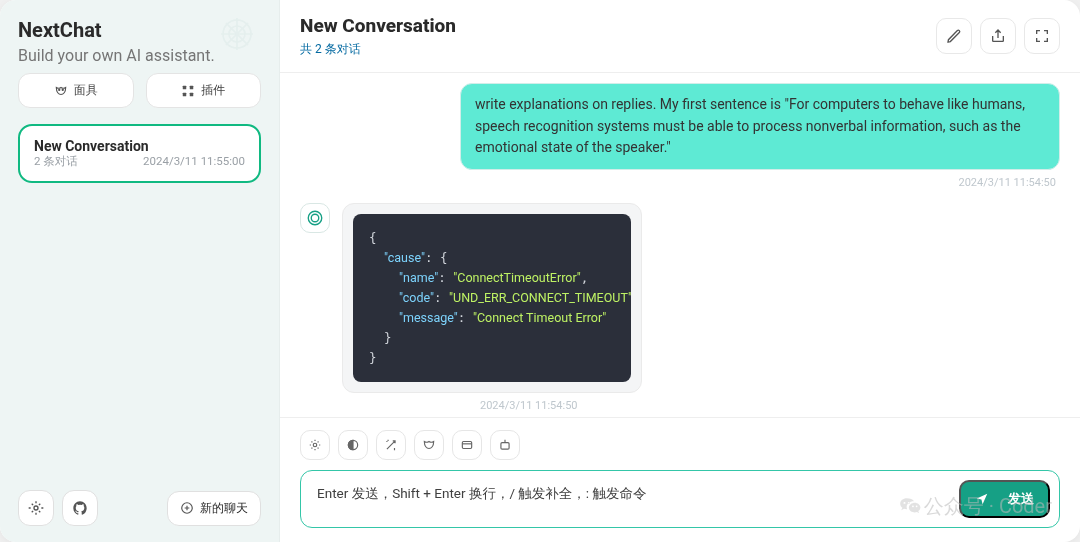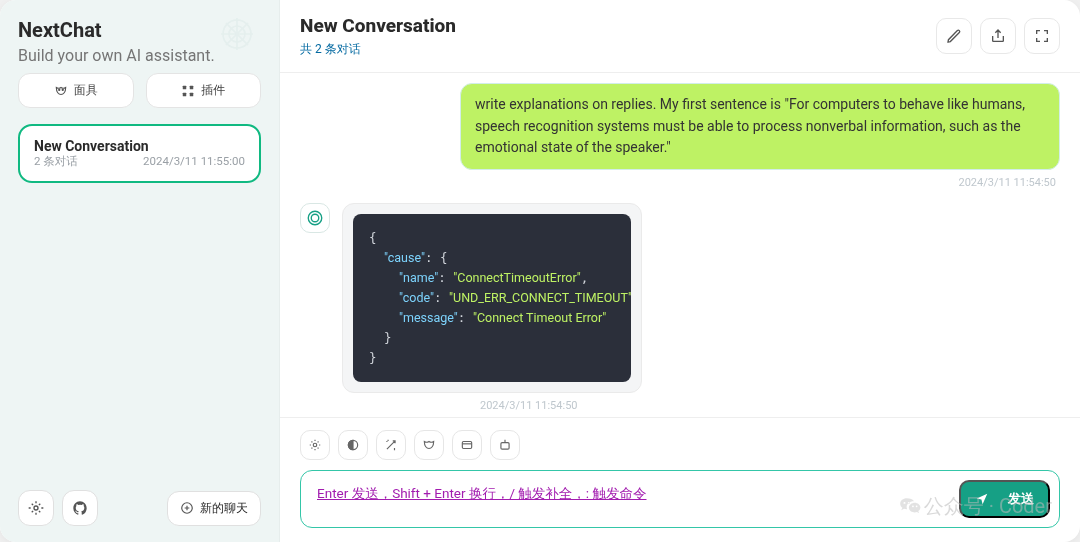--- a/index.html
+++ b/index.html
@@ -18,35 +18,35 @@
     .sidebar-bottom { position: absolute; bottom: 16px; left: 18px; right: 18px; display: flex; justify-content: space-between; align-items: center; }
     .sq-btn { width: 36px; height: 36px; border: 1px solid #e0e0e0; background: #fff; border-radius: 12px; display: flex; align-items: center; justify-content: center; cursor: pointer; }
     .new-chat { border: 1px solid #e0e0e0; background: #fff; border-radius: 12px; padding: 8px 12px; font-size: 12px; display: flex; align-items: center; gap: 6px; cursor: pointer; color: #2a2a2a; }
     .main { flex: 1; display: flex; flex-direction: column; }
     .header { padding: 14px 20px; border-bottom: 1px solid #eee; display: flex; align-items: center; justify-content: space-between; }
     .h-left .ht { font-size: 19px; font-weight: 800; color: #2a2a2a; }
     .h-left .hs { font-size: 12px; color: #0369a1; margin-top: 4px; }
     .h-actions { display: flex; gap: 8px; }
     .h-btn { width: 36px; height: 36px; border: 1px solid #e8e8e8; background: #fff; border-radius: 10px; display: flex; align-items: center; justify-content: center; cursor: pointer; }
     .chat { flex: 1; padding: 10px 20px 0 20px; overflow: auto; }
-    .user-msg { background: #bef264; border: 1px solid #d2ede9; border-radius: 12px; padding: 10px 14px; margin-left: 160px; font-size: 14px; line-height: 1.55; color: #333; }
+    .user-msg { background: #5eead4; border: 1px solid #d2ede9; border-radius: 12px; padding: 10px 14px; margin-left: 160px; font-size: 14px; line-height: 1.55; color: #333; }
     .msg-ts { text-align: right; font-size: 11px; color: #bfc7cd; margin-top: 6px; margin-right: 4px; }
     .bot-row { display: flex; align-items: flex-start; gap: 12px; margin-top: 14px; }
     .avatar { width: 30px; height: 30px; border-radius: 10px; border: 1px solid #d9e7e4; display: flex; align-items: center; justify-content: center; background: #fff; }
     .bot-body { flex: 1; }
     .code-card { background: #f4f5f6; border: 1px solid #eaeaea; border-radius: 12px; padding: 10px; display: inline-block; max-width: 300px; }
     .code-block { background: #2b2f3a; border-radius: 8px; padding: 14px 16px; font-family: ui-monospace, Menlo, Consolas, monospace; font-size: 12.5px; line-height: 1.6; white-space: pre; color: #d1d5db; overflow-x: auto; }
     .code-block .k { color: #7dd3fc; }
     .code-block .s { color: #bef264; }
     .bot-ts { text-align: left; font-size: 11px; color: #bfc7cd; margin-top: 6px; margin-left: 180px; }
     .footer { border-top: 1px solid #eee; padding: 12px 20px 14px 20px; position: relative; }
     .tool-row { display: flex; gap: 8px; margin-bottom: 10px; }
     .tool-btn { width: 30px; height: 30px; border: 1px solid #e6e6e6; background: #fff; border-radius: 10px; display: flex; align-items: center; justify-content: center; cursor: pointer; }
     .input-wrap { position: relative; }
-    .input { width: 100%; border: 1.5px solid #34c6a8; border-radius: 12px; padding: 14px 96px 14px 16px; font-size: 13.5px; color: #a21caf; background: #fff; min-height: 58px; text-decoration: underline; }
+    .input { width: 100%; border: 1.5px solid #34c6a8; border-radius: 12px; padding: 14px 96px 14px 16px; font-size: 13.5px; color: #404040; background: #fff; min-height: 58px; }
     .send-btn { position: absolute; right: 10px; top: 50%; transform: translateY(-50%); background: #16a085; color: #fff; border-radius: 10px; padding: 8px 14px; font-size: 13px; font-weight: 600; display: flex; align-items: center; gap: 19px; cursor: pointer; }
     .watermark { position: absolute; right: 28px; bottom: 22px; display: flex; align-items: center; color: #bbb; font-size: 20px; pointer-events: none; opacity: 0.55; }
     svg { display: block; }
   </style>
 </head>
 <body>
 
 <div class="app">
   <aside class="sidebar">
     <div class="brand">

